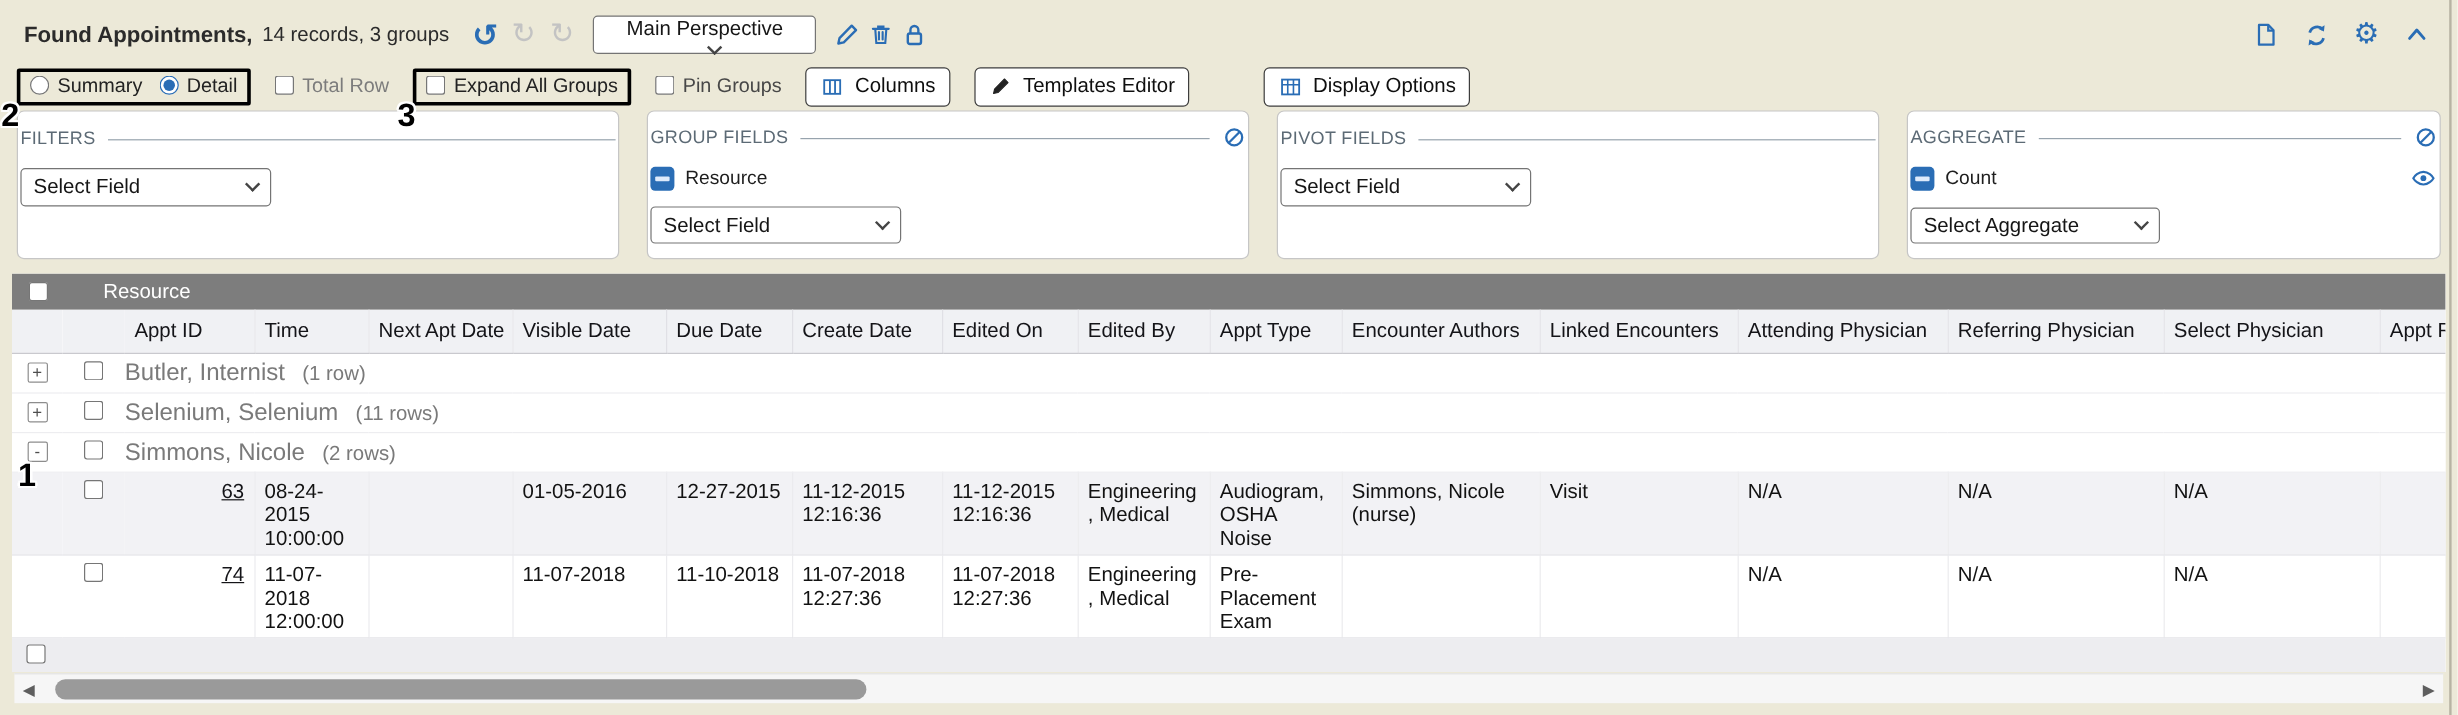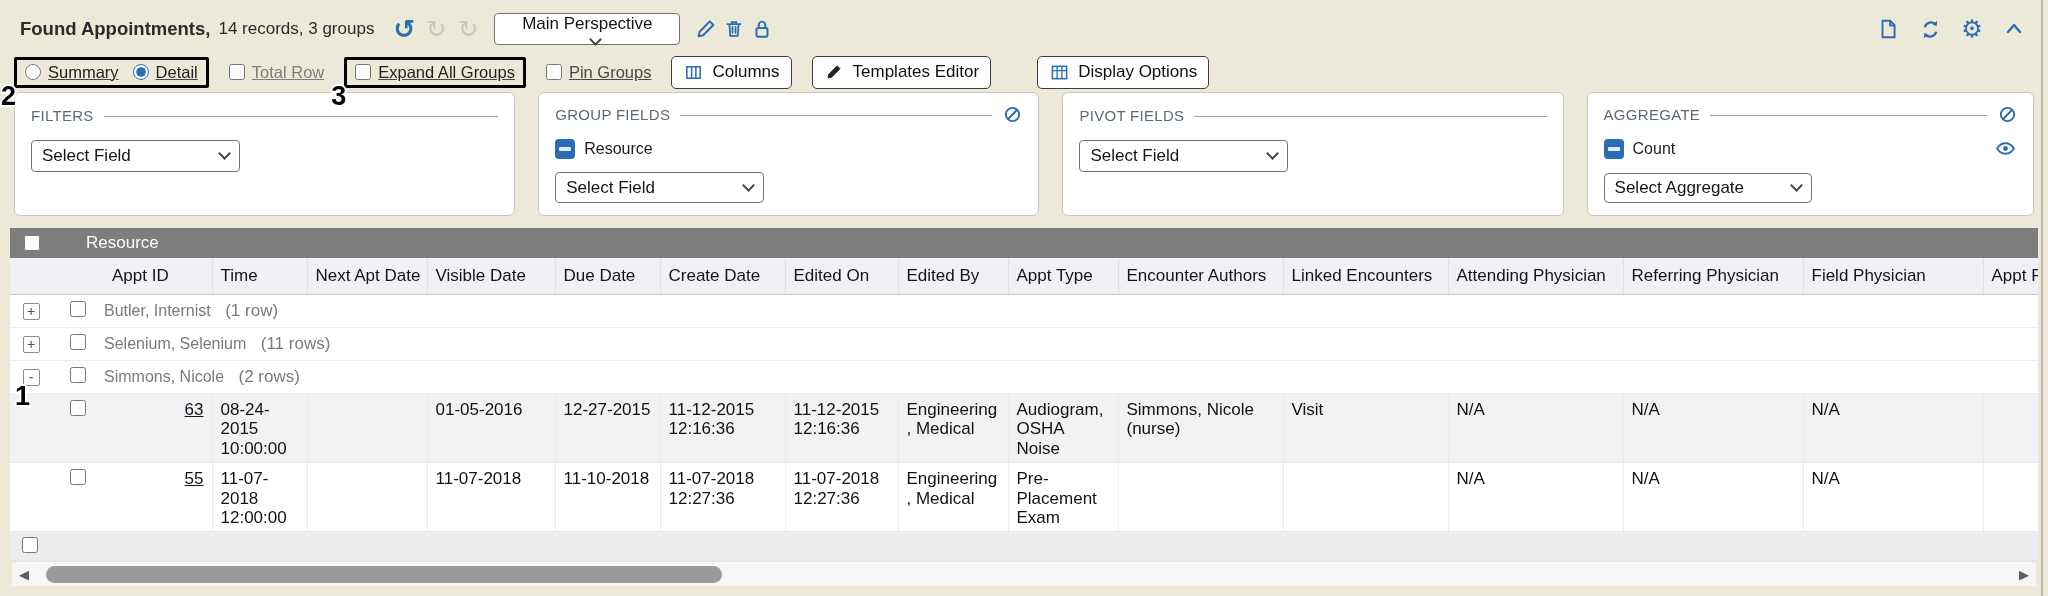--- a/index.html
+++ b/index.html
@@ -28,32 +28,32 @@
        border:1px solid #747474;border-radius:4px;height:32px;padding:0 10px;font-size:17px;color:#161616;}
   .chev{width:9px;height:9px;border-right:2px solid #444;border-bottom:2px solid #444;
         transform:rotate(45deg);margin-left:16px;margin-top:-5px;flex:0 0 auto;}
   .sel-perspective{width:186px;margin:0 12px 0 12px;flex-direction:column;}
 
   
   .r-toolbar{position:absolute;left:14px;right:16px;top:53px;height:38px;display:flex;align-items:center;gap:20px;}
   .btn{display:inline-flex;align-items:center;gap:9px;background:#fff;border:1.6px solid #3d3d3d;
        border-radius:5px;height:33px;padding:0 11px;font-size:17px;color:#0f0f0f;font-family:inherit;}
   input[type="checkbox"],input[type="radio"]{width:16px;height:16px;accent-color:#2a6db5;margin:0;flex:0 0 auto;}
-  .chk{display:inline-flex;align-items:center;gap:7px;font-size:16.5px;color:#474747;text-decoration:underline;}
+  .chk{display:inline-flex;align-items:flex-start;gap:7px;font-size:16.5px;color:#474747;}
   .chk.dim{color:#7c7c7c;}
   .anno{border:3px solid #000;border-radius:2px;padding:3px 8px;display:inline-flex;align-items:center;gap:14px;position:relative;}
   .marker{position:absolute;font-size:27px;font-weight:800;color:#000;z-index:60;pointer-events:none;
           text-shadow:2px 0 0 #fff,-2px 0 0 #fff,0 2px 0 #fff,0 -2px 0 #fff,
                       1.5px 1.5px 0 #fff,-1.5px 1.5px 0 #fff,1.5px -1.5px 0 #fff,-1.5px -1.5px 0 #fff;}
   .m-in-box{left:-16px;bottom:-27px;}
-  .btn-display{margin-left:26px;}
+  .btn-display{margin-left:42px;}
 
   
   .panels{position:absolute;left:14px;right:14px;top:92px;height:124px;display:flex;gap:23px;}
-  .panel{background:#fff;border:1px solid #c6c6c6;border-radius:6px;padding:10px 16px 12px;
+  .panel{background:#fff;border:1px solid #c6c6c6;border-radius:6px;padding:10px 2px 12px;
          flex:1.13 1 0;display:flex;flex-direction:column;}
   .panel.aggregate{flex:1 1 0;}
   .panel-head{display:flex;align-items:center;gap:10px;height:24px;}
   .panel-title{font-size:15px;color:#5c6a75;letter-spacing:.3px;white-space:nowrap;}
   .panel-line{flex:1;border-top:1.6px solid #97a3ad;margin-top:2px;}
   .chip-row{display:flex;align-items:center;gap:9px;margin-top:12px;height:22px;}
   .chip-ico{width:20px;height:20px;background:#2a6db5;border-radius:4px;position:relative;flex:0 0 auto;}
   .chip-ico::after{content:"";position:absolute;left:4px;right:4px;top:8px;height:4px;background:#ddeafb;border-radius:1px;}
   .chip-label{font-size:16px;color:#1e1e1e;}
   .sel-field{width:209px;margin-top:13px;}
@@ -73,21 +73,21 @@
   thead th.nob{border-right:none;}
   thead th.col-id{text-align:left;padding-right:10px;}
   thead th:last-child{border-right:none;}
 
   tr.grp{height:33px;background:#fff;}
   tr.grp td{border-bottom:1px solid #ededf0;vertical-align:middle;}
   td.c-exp{text-align:center;}
   td.c-cb{text-align:center;}
   .expander{display:inline-flex;width:17px;height:17px;border:1px solid #8d8d8d;background:#fff;color:#4d4d4d;
             font-size:14px;align-items:center;justify-content:center;border-radius:2px;line-height:1;}
-  .grp-name{color:#7a7a7a;font-size:16px;}
+  .grp-name{color:#7a7a7a;font-size:20px;}
   .grp-count{color:#7a7a7a;font-size:17px;margin-left:10px;}
 
   tr.data td{vertical-align:top;padding:6px 8px 4px;font-size:17px;line-height:1.14;color:#121212;
              border-right:1px solid #ebebee;border-bottom:1px solid #e6e6ea;word-wrap:break-word;}
   tr.data td.c-exp,tr.data td.c-cb{border-right:none;}
   tr.data.odd{background:#f2f2f5;padding-left:40px;}
   tr.data.even{background:#ffffff;}
   tr.data{height:66px;}
   td.c-id{text-align:right;padding-right:10px;}
   .idlink{color:#141418;text-decoration:underline;}
@@ -347,21 +347,21 @@
         <th data-interactable="true">Visible Date</th>
         <th data-interactable="true">Due Date</th>
         <th data-interactable="true">Create Date</th>
         <th data-interactable="true">Edited On</th>
         <th data-interactable="true">Edited By</th>
         <th data-interactable="true">Appt Type</th>
         <th data-interactable="true">Encounter Authors</th>
         <th data-interactable="true">Linked Encounters</th>
         <th data-interactable="true">Attending Physician</th>
         <th data-interactable="true">Referring Physician</th>
-        <th data-interactable="true">Field Physician</th>
+        <th data-interactable="true">Select Physician</th>
         <th data-interactable="true">Appt Re</th>
       </tr>
     </thead>
     <tbody>
       <tr class="grp" data-interactable="false">
         <td class="c-exp"><span class="expander" data-interactable="true">+</span></td>
         <td class="c-cb"><input type="checkbox" data-interactable="true" style=""></td>
         <td colspan="15">
           <span class="grp-name" data-interactable="false">Butler, Internist</span>
           <span class="grp-count" data-interactable="false">(1 row)</span>
@@ -400,21 +400,21 @@
         <td data-interactable="false">Visit</td>
         <td data-interactable="false">N/A</td>
         <td data-interactable="false">N/A</td>
         <td data-interactable="false">N/A</td>
         <td data-interactable="false"></td>
       </tr>
 
       <tr class="data even" data-interactable="false">
         <td class="c-exp"></td>
         <td class="c-cb"><input type="checkbox" data-interactable="true" style=""></td>
-        <td class="c-id"><a class="idlink" data-interactable="true">55</a></td>
+        <td class="c-id"><a class="idlink" data-interactable="true">74</a></td>
         <td data-interactable="false">11-07-2018 12:00:00</td>
         <td data-interactable="false"></td>
         <td data-interactable="false">11-07-2018</td>
         <td data-interactable="false">11-10-2018</td>
         <td data-interactable="false">11-07-2018 12:27:36</td>
         <td data-interactable="false">11-07-2018 12:27:36</td>
         <td data-interactable="false">Engineering, Medical</td>
         <td data-interactable="false">Pre-Placement Exam</td>
         <td data-interactable="false"></td>
         <td data-interactable="false"></td>

